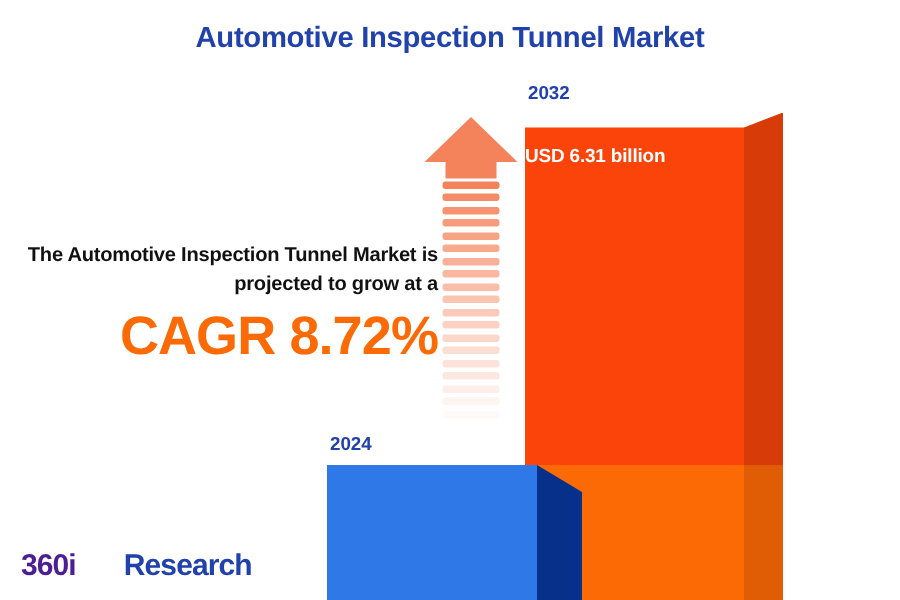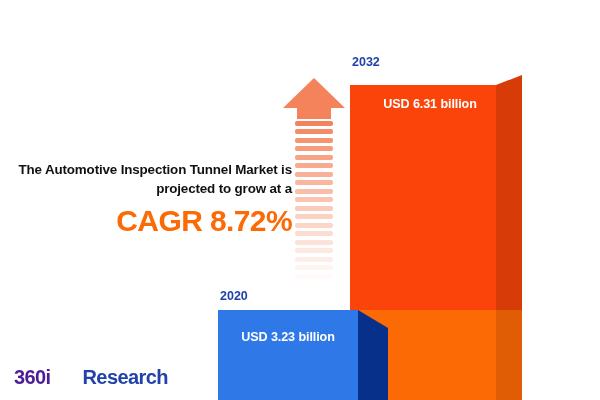--- a/index.html
+++ b/index.html
@@ -45,21 +45,21 @@
   }
   #annotation-text {
     font-size: 13.4px;
     font-weight: bold;
     color: #111111;
     line-height: 1.45;
     letter-spacing: -0.15px;
   }
   #cagr-value {
     margin-top: 6px;
-    font-size: 30px;
+    font-size: 36px;
     font-weight: bold;
     color: #fc6a05;
     letter-spacing: -0.6px;
     line-height: 1.05;
   }
 
   
   #logo {
     position: absolute;
     left: 14px;
@@ -159,21 +159,20 @@
     top: -20px;
     font-size: 12.5px;
     font-weight: bold;
     color: #2141ab;
   }
   #value-2032 {
     position: absolute;
     left: 0;
     top: 22px;
     width: 160px;
-    text-align: center;
     font-size: 12.6px;
     font-weight: bold;
     color: #ffffff;
     letter-spacing: -0.1px;
   }
 
   
   #bar-2024 {
     left: 218px;
     top: 310px;
@@ -215,20 +214,21 @@
     font-weight: bold;
     color: #ffffff;
     letter-spacing: -0.1px;
   }
 </style>
 </head>
 <body>
 
 <div id="stage">
 
+  <div id="chart-title">Automotive Inspection Tunnel Market</div>
 
   <div id="annotation">
     <div id="annotation-text">The Automotive Inspection Tunnel Market is projected to grow at a</div>
     <div id="cagr-value">CAGR 8.72%</div>
   </div>
 
   <div id="logo">
     <span class="logo-a">360i</span><span class="logo-b">Research</span>
   </div>
 
@@ -262,19 +262,18 @@
   <div class="bar-group" id="bar-2032">
     <div id="label-2032">2032</div>
     <div id="bar-2032-side"></div>
     <div id="bar-2032-side-lower"></div>
     <div id="bar-2032-front"></div>
     <div id="bar-2032-front-lower"></div>
     <div id="value-2032">USD 6.31 billion</div>
   </div>
 
   <div class="bar-group" id="bar-2024">
-    <div id="label-2024">2020</div>
+    <div id="label-2024">2024</div>
     <div id="bar-2024-side"></div>
     <div id="bar-2024-front"></div>
-    <div id="value-2024">USD 3.23 billion</div>
   </div>
 
 </div>
 
 </body></html>

